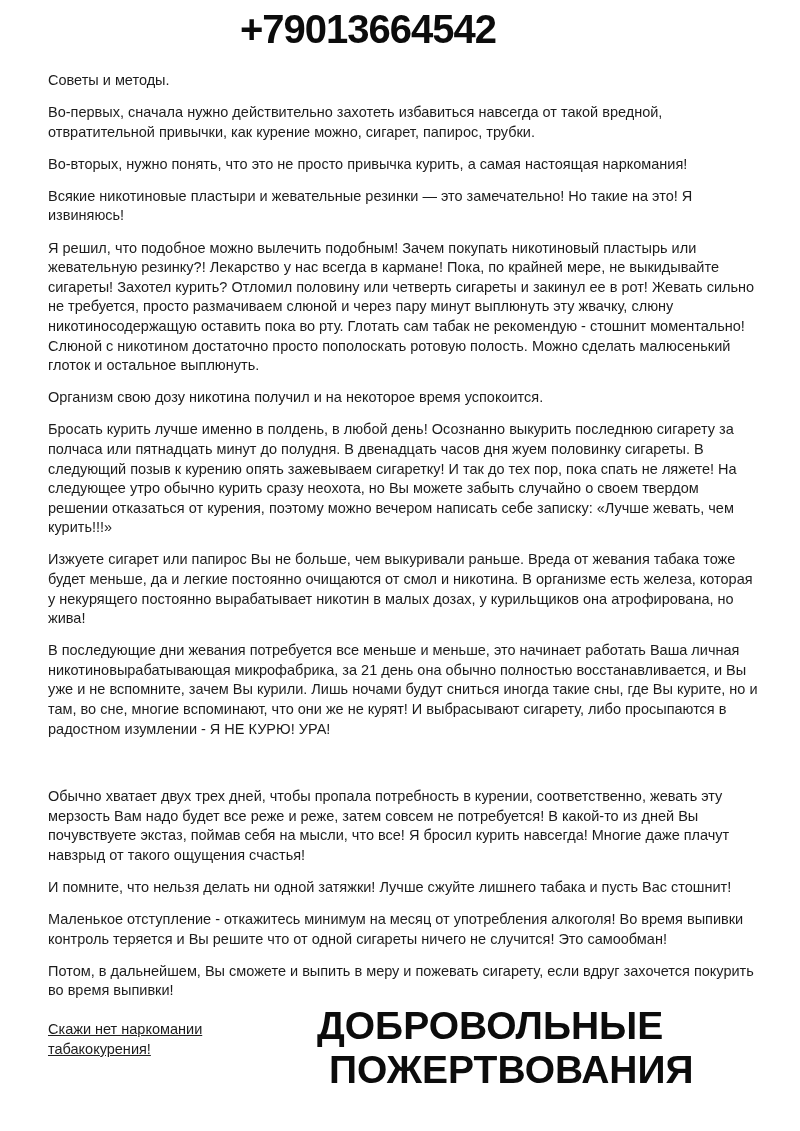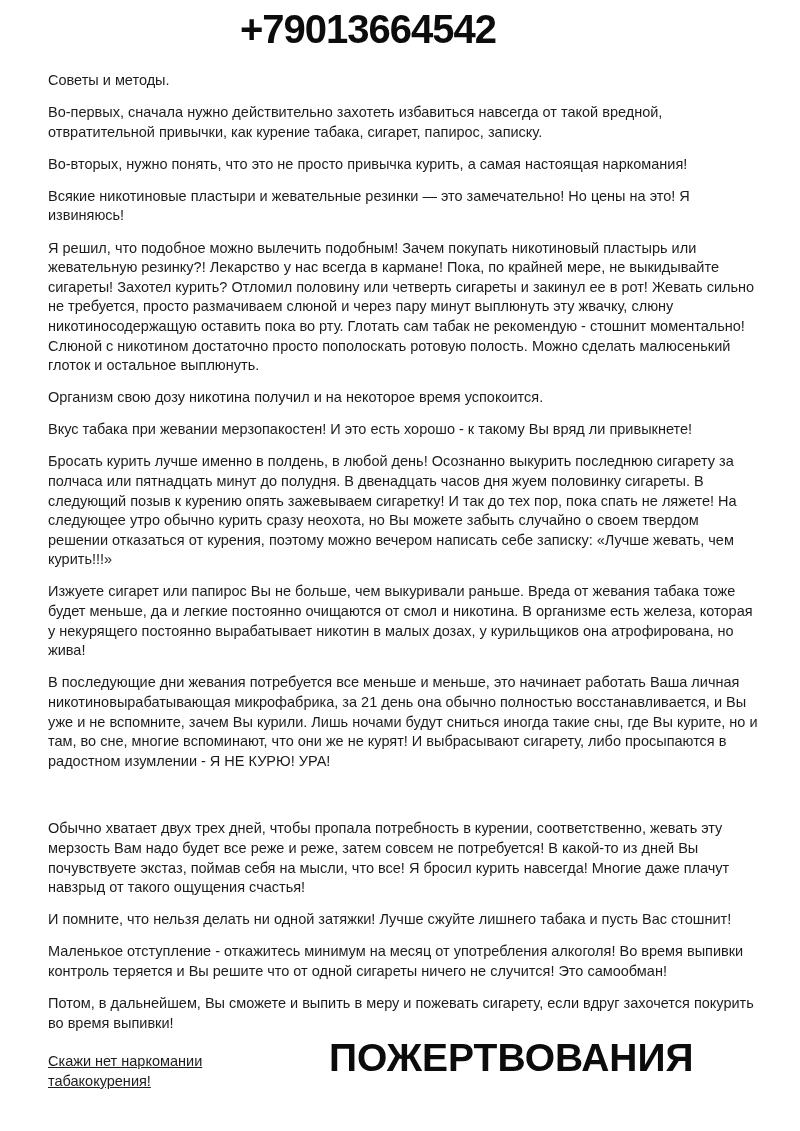--- a/index.html
+++ b/index.html
@@ -62,39 +62,39 @@
 </head>
 <body>
 
 <div class="page">
 
   <div class="top-phone">+79013664542</div>
 
   <p class="subtitle">Советы и методы.</p>
 
   <div class="body-text">
-    <p>Во-первых, сначала нужно действительно захотеть избавиться навсегда от такой вредной, отвратительной привычки, как курение табака, сигарет, папирос, записку.</p>
+    <p>Во-первых, сначала нужно действительно захотеть избавиться навсегда от такой вредной, отвратительной привычки, как курение можно, сигарет, папирос, трубки.</p>
     <p>Во-вторых, нужно понять, что это не просто привычка курить, а самая настоящая наркомания!</p>
-    <p>Всякие никотиновые пластыри и жевательные резинки — это замечательно! Но цены на это! Я извиняюсь!</p>
+    <p>Всякие никотиновые пластыри и жевательные резинки — это замечательно! Но такие на это! Я извиняюсь!</p>
     <p>Я решил, что подобное можно вылечить подобным! Зачем покупать никотиновый пластырь или жевательную резинку?! Лекарство у нас всегда в кармане! Пока, по крайней мере, не выкидывайте сигареты! Захотел курить? Отломил половину или четверть сигареты и закинул ее в рот! Жевать сильно не требуется, просто размачиваем слюной и через пару минут выплюнуть эту жвачку, слюну никотиносодержащую оставить пока во рту. Глотать сам табак не рекомендую - стошнит моментально! Слюной с никотином достаточно просто пополоскать ротовую полость. Можно сделать малюсенький глоток и остальное выплюнуть.</p>
     <p>Организм свою дозу никотина получил и на некоторое время успокоится.</p>
-    <p>Вкус табака при жевании мерзопакостен! И это есть хорошо - к такому Вы вряд ли привыкнете!</p>
     <p>Бросать курить лучше именно в полдень, в любой день! Осознанно выкурить последнюю сигарету за полчаса или пятнадцать минут до полудня. В двенадцать часов дня жуем половинку сигареты. В следующий позыв к курению опять зажевываем сигаретку! И так до тех пор, пока спать не ляжете! На следующее утро обычно курить сразу неохота, но Вы можете забыть случайно о своем твердом решении отказаться от курения, поэтому можно вечером написать себе записку: «Лучше жевать, чем курить!!!»</p>
     <p>Изжуете сигарет или папирос Вы не больше, чем выкуривали раньше. Вреда от жевания табака тоже будет меньше, да и легкие постоянно очищаются от смол и никотина. В организме есть железа, которая у некурящего постоянно вырабатывает никотин в малых дозах, у курильщиков она атрофирована, но жива!</p>
     <p>В последующие дни жевания потребуется все меньше и меньше, это начинает работать Ваша личная никотиновырабатывающая микрофабрика, за 21 день она обычно полностью восстанавливается, и Вы уже и не вспомните, зачем Вы курили. Лишь ночами будут сниться иногда такие сны, где Вы курите, но и там, во сне, многие вспоминают, что они же не курят! И выбрасывают сигарету, либо просыпаются в радостном изумлении - Я НЕ КУРЮ! УРА!</p>
     <p class="gap-before">Обычно хватает двух трех дней, чтобы пропала потребность в курении, соответственно, жевать эту мерзость Вам надо будет все реже и реже, затем совсем не потребуется! В какой-то из дней Вы почувствуете экстаз, поймав себя на мысли, что все! Я бросил курить навсегда! Многие даже плачут навзрыд от такого ощущения счастья!</p>
     <p>И помните, что нельзя делать ни одной затяжки! Лучше сжуйте лишнего табака и пусть Вас стошнит!</p>
     <p>Маленькое отступление - откажитесь минимум на месяц от употребления алкоголя! Во время выпивки контроль теряется и Вы решите что от одной сигареты ничего не случится! Это самообман!</p>
     <p>Потом, в дальнейшем, Вы сможете и выпить в меру и пожевать сигарету, если вдруг захочется покурить во время выпивки!</p>
   </div>
 
   <div class="footer">
     <div class="footer-left">
       <p class="footer-note">Скажи нет наркомании табакокурения!</p>
 
     </div>
     <div class="donation">
+      <div class="l1">ДОБРОВОЛЬНЫЕ</div>
       <div class="l2">ПОЖЕРТВОВАНИЯ</div>
 
     </div>
   </div>
 
 </div>
 
 </body></html>

